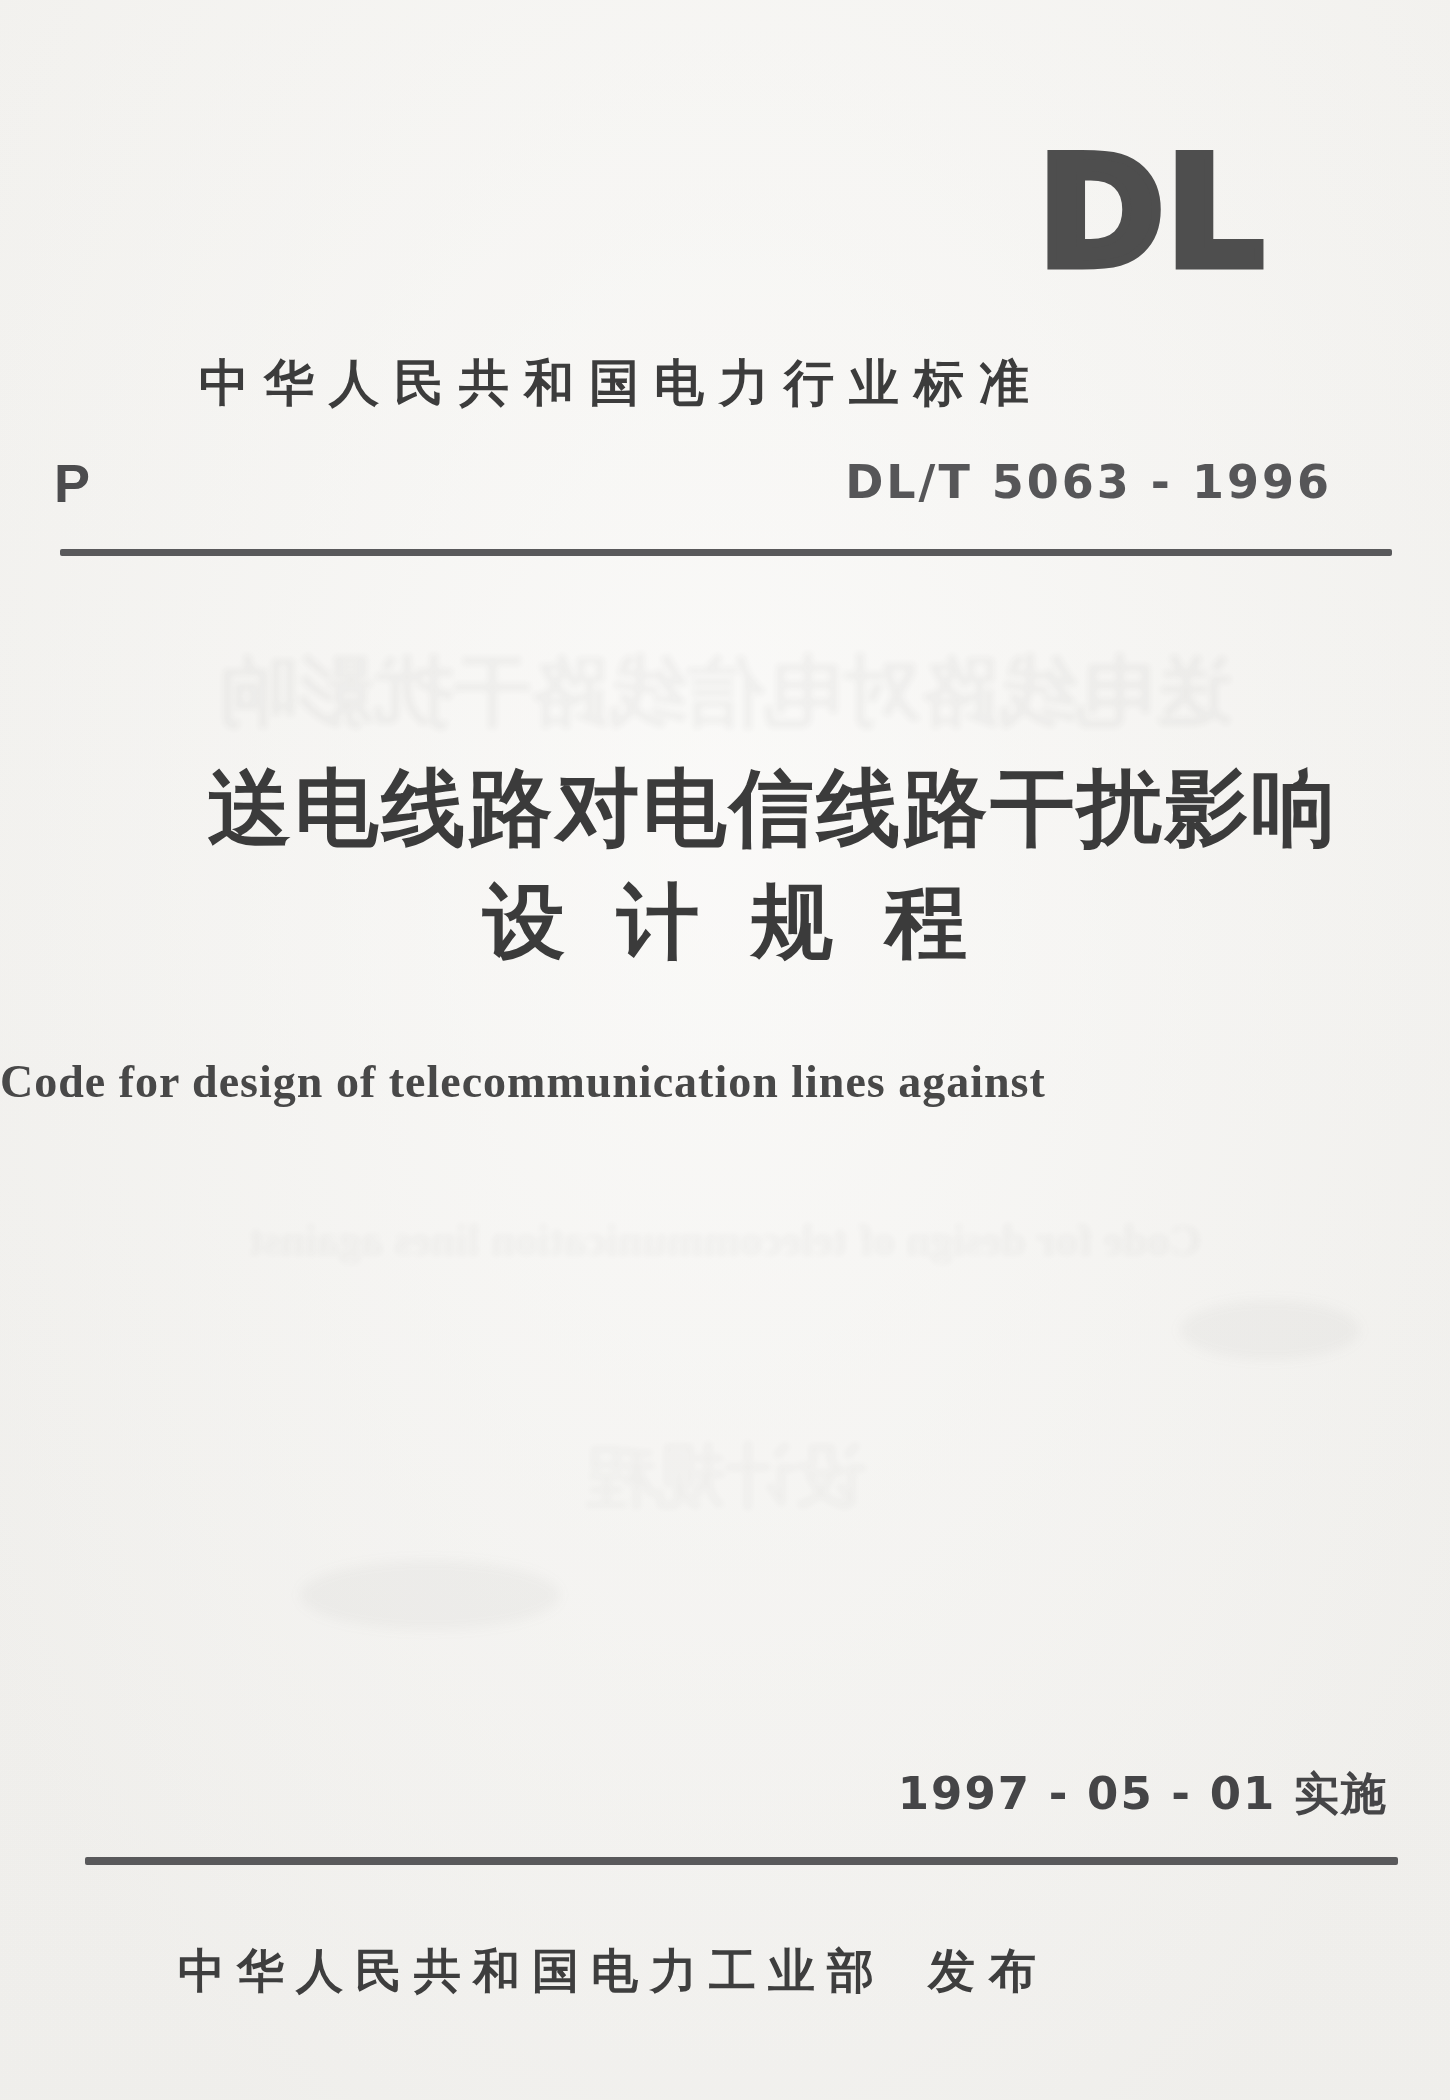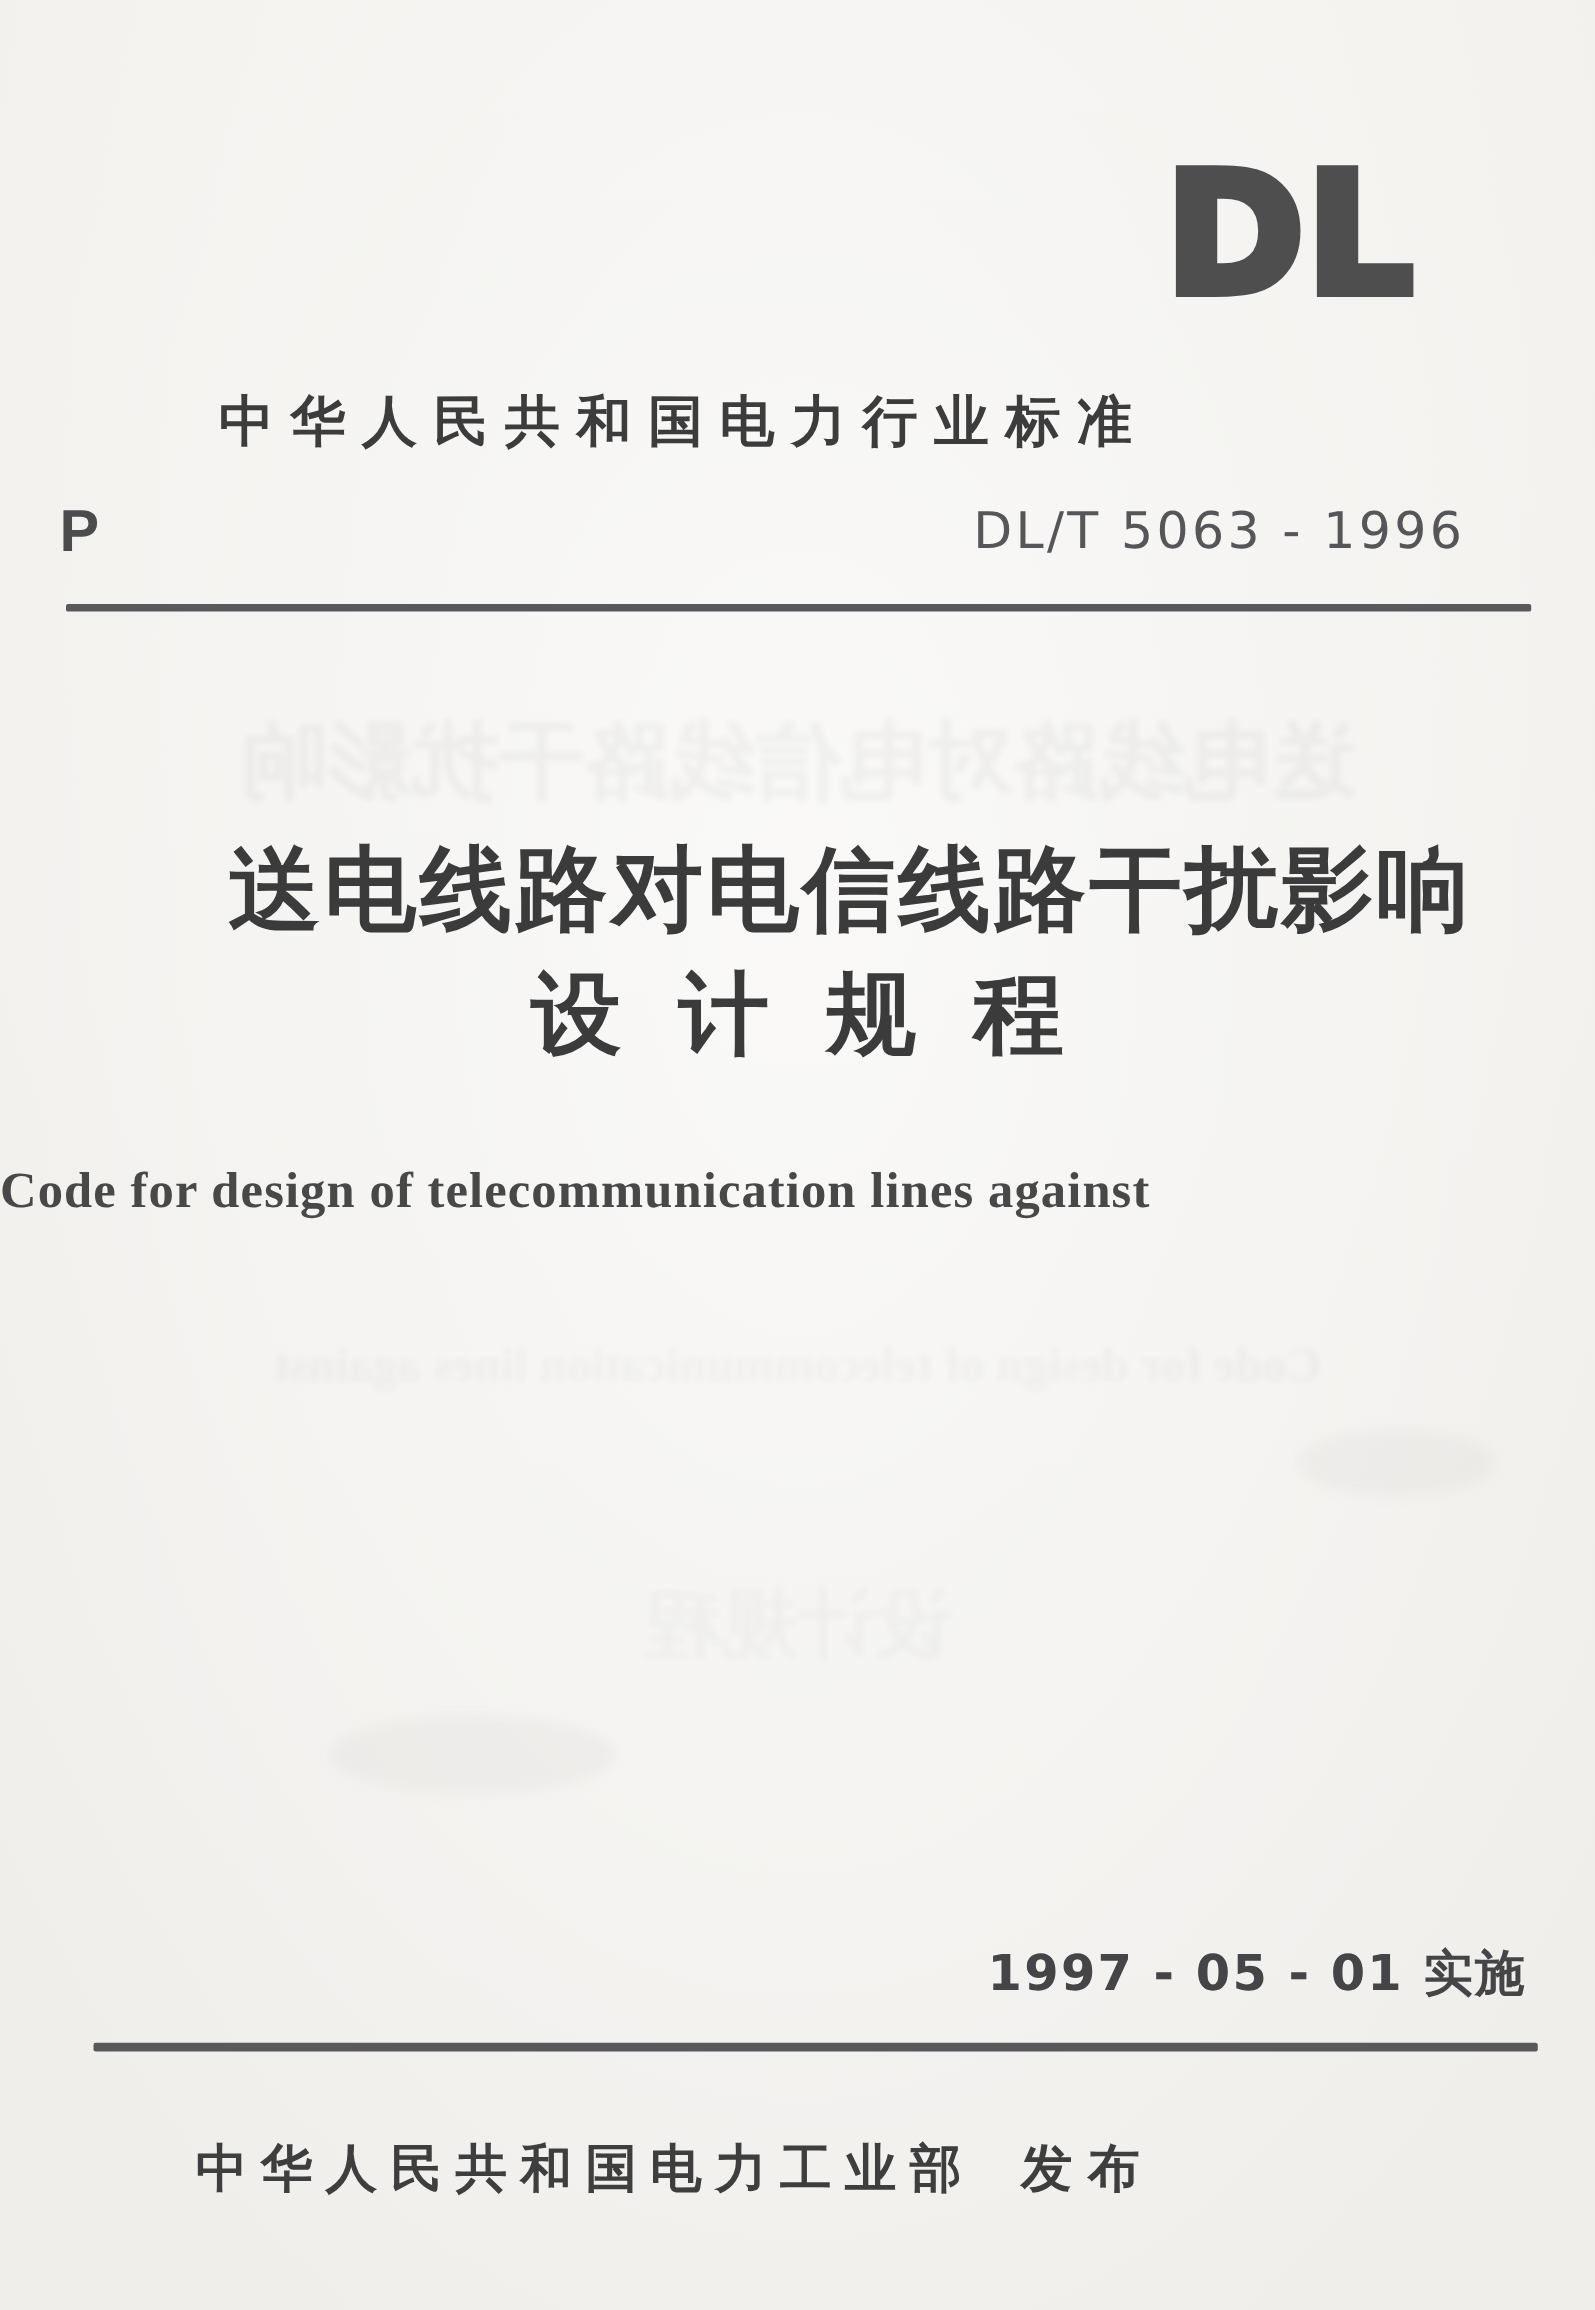--- a/index.html
+++ b/index.html
@@ -27,21 +27,21 @@
     top: 148px;
     width: 270px;
     height: 130px;
     font-family: "DejaVu Sans", sans-serif;
     font-weight: bold;
     font-size: 152px;
     line-height: 130px;
     letter-spacing: 2px;
     color: #4e4e4e;
     -webkit-text-stroke: 9px #4e4e4e;
-    text-align: center;
+    text-align: left;
   }
   .std-heading {
     position: absolute;
     left: 199px;
     top: 350px;
     font-size: 50px;
     font-weight: bold;
     letter-spacing: 15px;
     white-space: nowrap;
     color: #3c3c3c;
@@ -53,21 +53,21 @@
     font-size: 54px;
     font-weight: 600;
     color: #4c4c4e;
     font-family: "Liberation Sans", "DejaVu Sans", sans-serif;
   }
   .std-number {
     position: absolute;
     right: 118px;
     top: 455px;
     font-size: 46px;
-    font-weight: 400;
+    font-weight: 700;
     letter-spacing: 3px;
     color: #565658;
     white-space: nowrap;
     font-family: "DejaVu Sans", sans-serif;
     text-align: center;
   }
   .rule-top {
     position: absolute;
     left: 60px;
     top: 549px;

